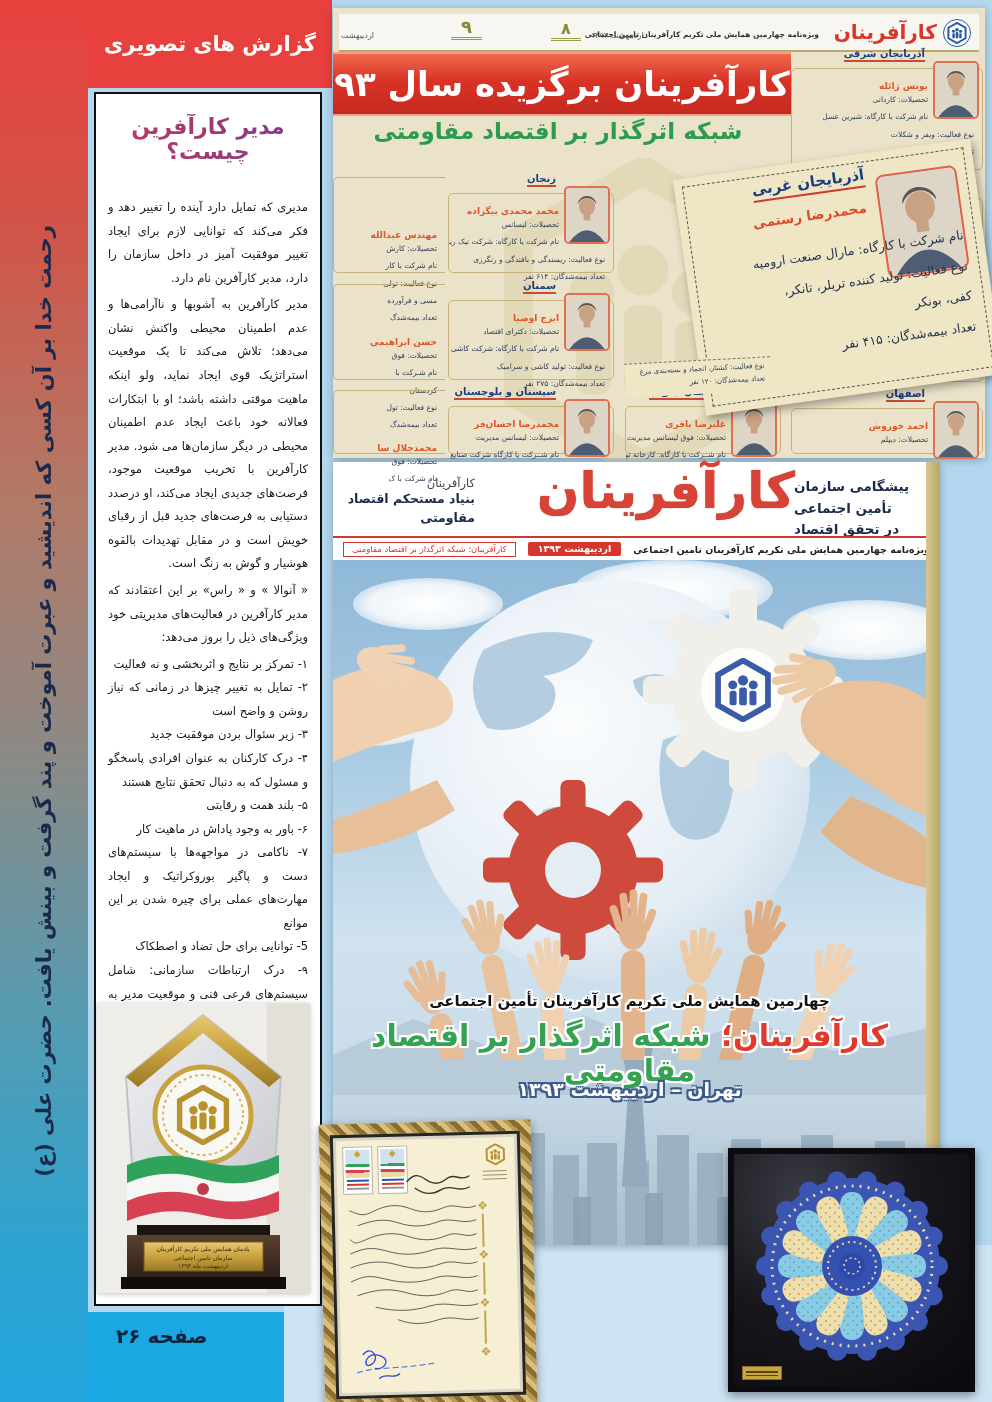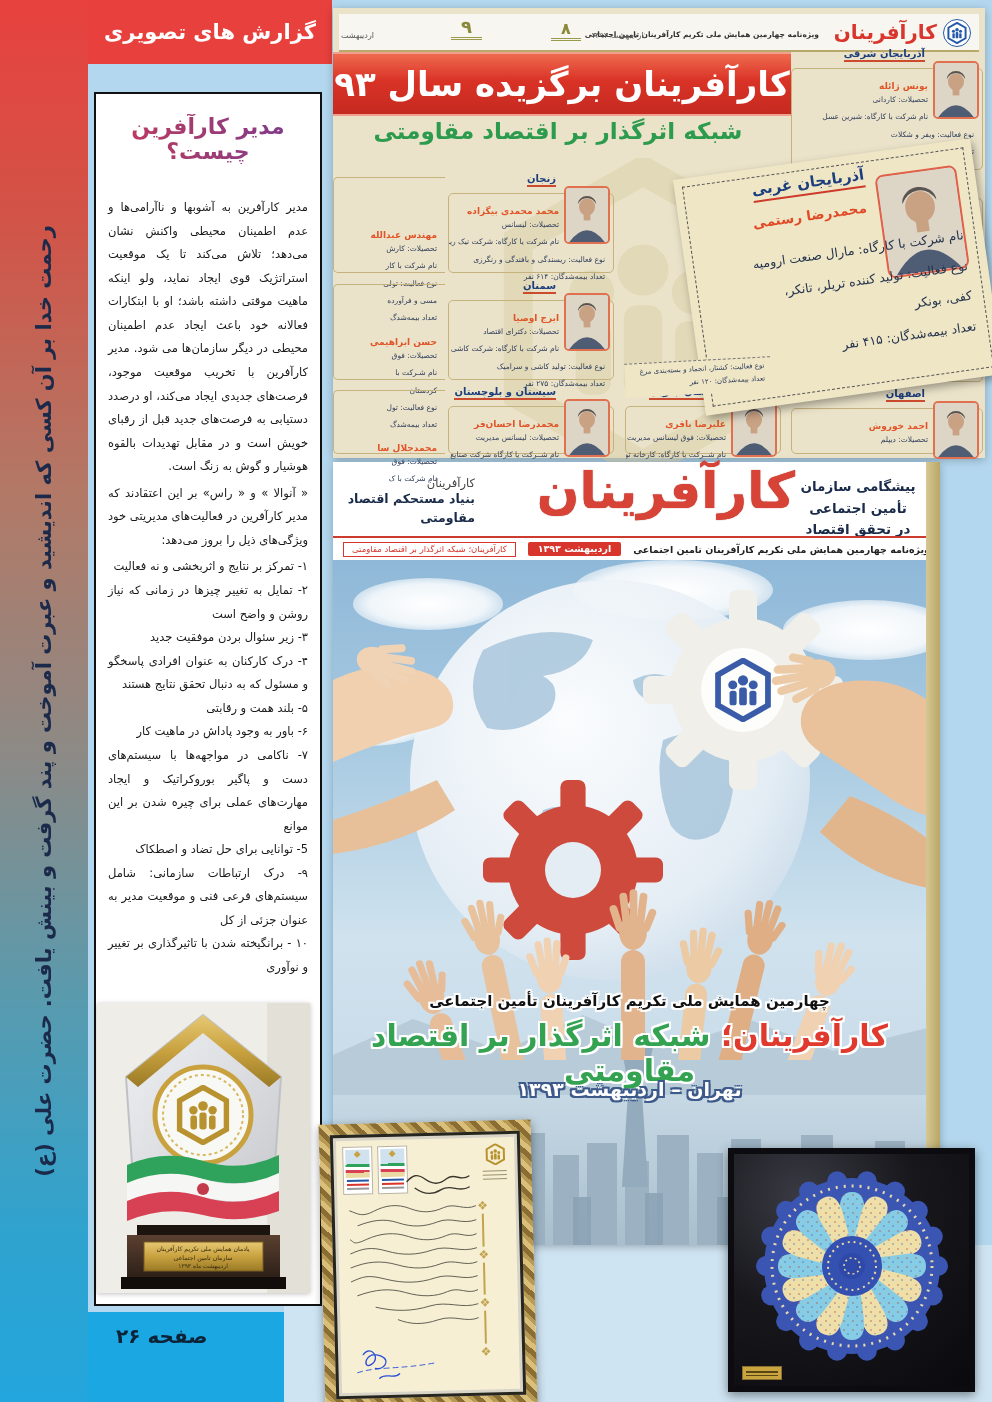--- a/index.html
+++ b/index.html
@@ -6,21 +6,21 @@
   *{box-sizing:border-box;font-family:"DejaVu Sans",sans-serif;}
   #canvas{position:relative;width:992px;height:1402px;margin:0 auto;overflow:hidden;background:#b3d7ee;}
 
   
   .side-strip{position:absolute;left:0;top:0;width:88px;height:1402px;
     background:linear-gradient(180deg,#e8413e 0%,#d15448 16%,#b17a68 36%,#8c8a86 54%,#579bb0 72%,#2fa3cf 88%,#23a6dd 100%);}
   .side-quote{position:absolute;left:50%;top:50%;transform:translate(-50%,-50%) rotate(-90deg);
     white-space:nowrap;font-size:21px;font-weight:bold;color:#1b2a4a;letter-spacing:.5px;direction:rtl;}
 
   
-  .photo-reports{position:absolute;left:88px;top:0;width:244px;height:64px;background:#e8403d;
+  .photo-reports{position:absolute;left:88px;top:0;width:244px;height:88px;background:#e8403d;
     display:flex;align-items:center;justify-content:center;color:#fff;font-size:21px;font-weight:bold;direction:rtl;}
 
   
   .bg-bottom{position:absolute;left:284px;top:1245px;right:0;bottom:0;background:#cfe4f3;}
   .page-blue{position:absolute;left:88px;top:1312px;width:196px;height:90px;background:#1ba7e2;}
   .page-label{position:absolute;left:28px;top:12px;font-size:20px;font-weight:bold;color:#0d2338;direction:rtl;}
 
   
   .article-box{position:absolute;left:94px;top:92px;width:228px;height:1214px;background:#fff;
     border:2px solid #111;z-index:2;padding:8px 12px;direction:rtl;}
@@ -102,21 +102,21 @@
     line-height:2.45;text-align:right;}
 
   
   .magazine{position:absolute;left:333px;top:462px;width:607px;height:783px;background:#fff;
     box-shadow:0 2px 8px rgba(0,0,0,.25);}
   .gold-edge{position:absolute;right:0;top:0;bottom:0;width:14px;z-index:6;
     background:linear-gradient(90deg,#d6c794,#b9a765);}
   .masthead{position:absolute;left:0;right:0;top:0;height:98px;background:#fff;}
   .mag-title{position:absolute;top:0;right:145px;font-size:50px;font-weight:bold;color:#d74336;
     direction:rtl;letter-spacing:-1px;text-shadow:0 0 1px #a8241a;}
-  .mag-right{position:absolute;right:18px;top:14px;width:128px;text-align:center;direction:rtl;
+  .mag-right{position:absolute;right:18px;top:14px;width:128px;text-align:left;direction:rtl;
     color:#1a2b4a;font-weight:bold;font-size:13.5px;line-height:1.6;}
   .mag-left{position:absolute;left:14px;top:14px;width:128px;text-align:right;direction:rtl;color:#1a2b4a;}
   .mag-left .l1{font-size:11.5px;color:#444;}
   .mag-left .l2{font-size:12.5px;font-weight:bold;line-height:1.5;}
   .mag-strip{position:absolute;left:0;right:0;bottom:0;height:24px;border-top:2px solid #cc3b2e;
     background:#fff;display:flex;align-items:center;justify-content:space-between;direction:rtl;padding:0 10px;}
   .strip-right{font-size:9.5px;font-weight:bold;color:#222;white-space:nowrap;}
   .strip-center{font-size:9.5px;font-weight:bold;color:#fff;background:#d8352c;padding:1px 10px 2px;border-radius:2px;white-space:nowrap;}
   .strip-left{font-size:8.5px;color:#d8352c;border:1px solid #d8352c;padding:1px 8px 2px;white-space:nowrap;}
 
@@ -556,20 +556,21 @@
         <span class="red ow" data-name="slogan-red">کارآفرینان؛</span>
         <span class="green ow" data-name="slogan-green">شبکه اثرگذار بر اقتصاد مقاومتی</span>
       </div>
       <div class="cov-text cov-l3" data-name="cover-location-date">تهران – اردیبهشت ۱۳۹۳</div>
     </div>
     <div class="gold-edge" data-name="page-gold-edge"></div>
   </div>
 
   <div class="article-box" data-name="article-box">
     <div class="article-title" data-name="article-title">مدیر کارآفرین چیست؟</div>
+    <p class="art-p" data-name="article-paragraph">مدیری که تمایل دارد آینده را تغییر دهد و فکر می‌کند که توانایی لازم برای ایجاد تغییر موفقیت آمیز در داخل سازمان را دارد، مدیر کارآفرین نام دارد.</p>
     <p class="art-p" data-name="article-paragraph">مدیر کارآفرین به آشوبها و ناآرامی‌ها و عدم اطمینان محیطی واکنش نشان می‌دهد؛ تلاش می‌کند تا یک موقعیت استراتژیک قوی ایجاد نماید، ولو اینکه ماهیت موقتی داشته باشد؛ او با ابتکارات فعالانه خود باعث ایجاد عدم اطمینان محیطی در دیگر سازمان‌ها می شود. مدیر کارآفرین با تخریب موقعیت موجود، فرصت‌های جدیدی ایجاد می‌کند، او درصدد دستیابی به فرصت‌های جدید قبل از رقبای خویش است و در مقابل تهدیدات بالقوه هوشیار و گوش به زنگ است.</p>
     <p class="art-p" data-name="article-paragraph">« آنوالا » و « راس» بر این اعتقادند که مدیر کارآفرین در فعالیت‌های مدیریتی خود ویژگی‌های ذیل را بروز می‌دهد:</p>
     <div class="art-li" data-name="article-list-item">۱- تمرکز بر نتایج و اثربخشی و نه فعالیت</div>
     <div class="art-li" data-name="article-list-item">۲- تمایل به تغییر چیزها در زمانی که نیاز روشن و واضح است</div>
     <div class="art-li" data-name="article-list-item">۳- زیر سئوال بردن موفقیت جدید</div>
     <div class="art-li" data-name="article-list-item">۴- درک کارکنان به عنوان افرادی پاسخگو و مسئول که به دنبال تحقق نتایج هستند</div>
     <div class="art-li" data-name="article-list-item">۵- بلند همت و رقابتی</div>
     <div class="art-li" data-name="article-list-item">۶- باور به وجود پاداش در ماهیت کار</div>
     <div class="art-li" data-name="article-list-item">۷- ناکامی در مواجهه‌ها با سیستم‌های دست و پاگیر بوروکراتیک و ایجاد مهارت‌های عملی برای چیره شدن بر این موانع</div>
     <div class="art-li" data-name="article-list-item">5- توانایی برای حل تضاد و اصطکاک</div>

